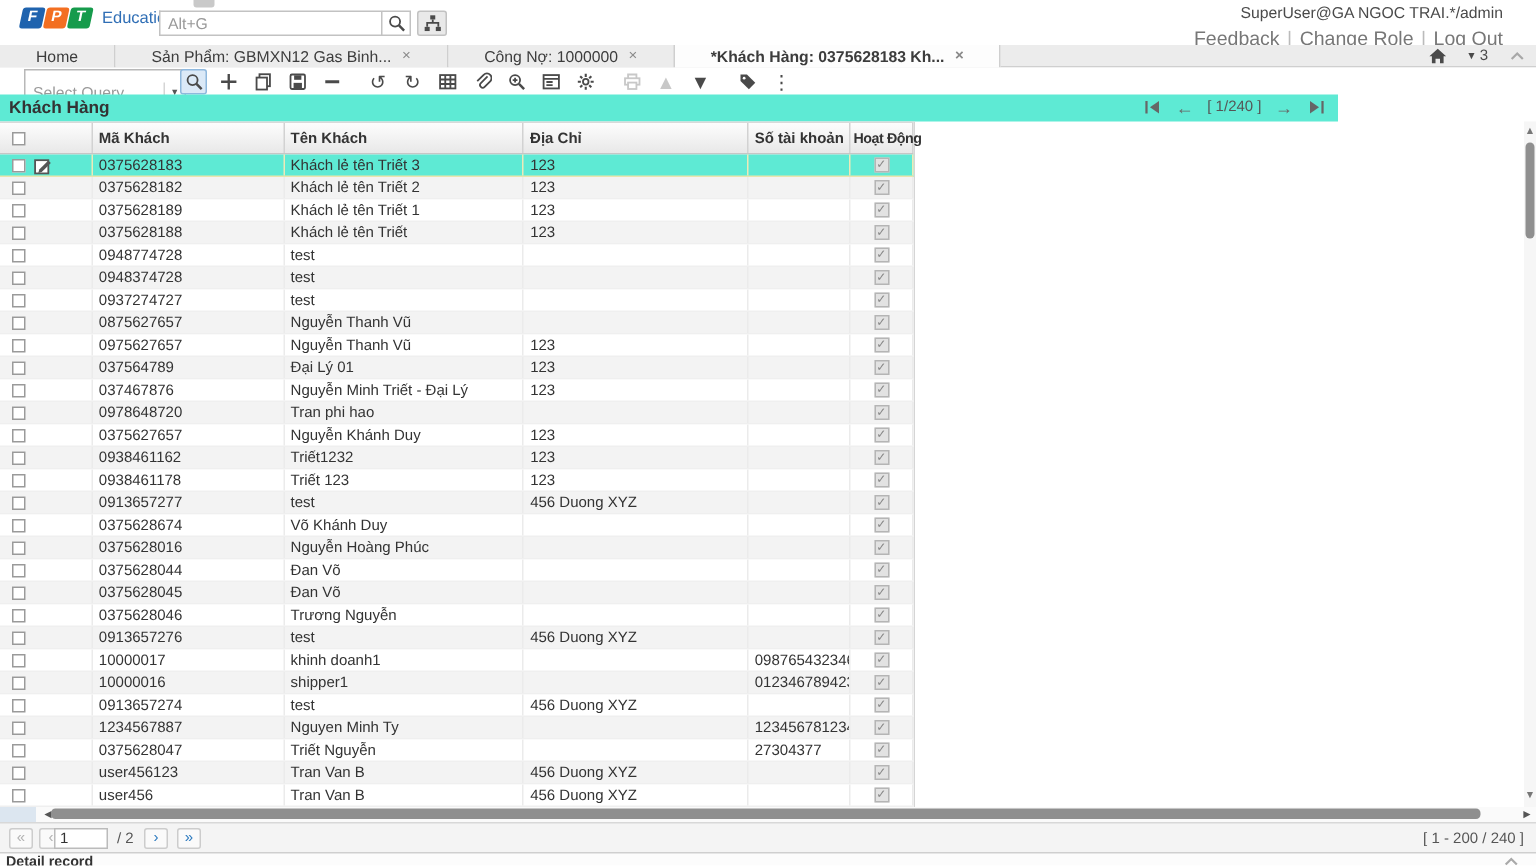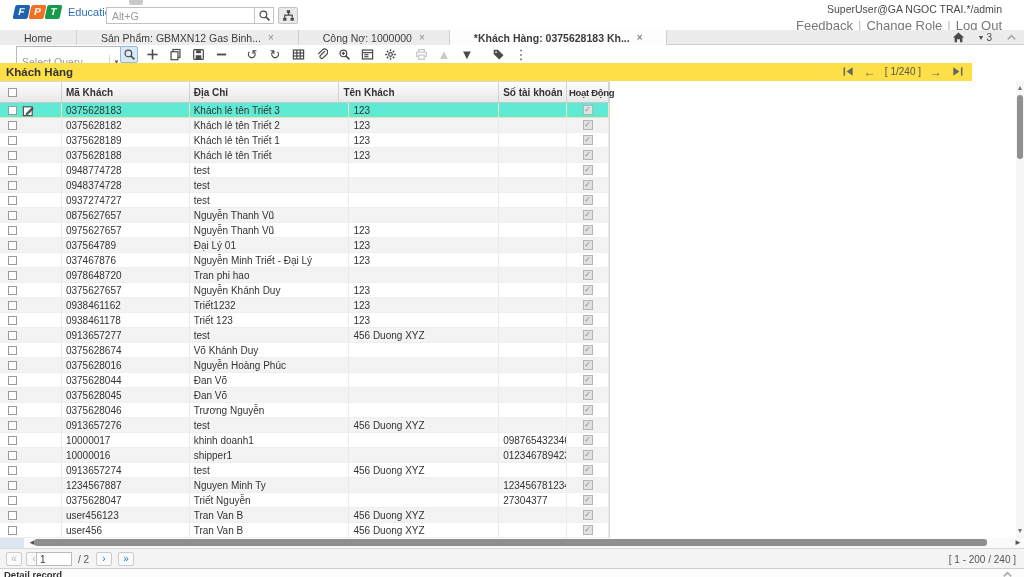--- a/index.html
+++ b/index.html
@@ -40,21 +40,21 @@
   .toolbar { position:absolute; left:0; top:45px; width:1024px; height:18px; background:#fff; display:flex; align-items:center; }
   .queryselect { position:absolute; left:16px; top:1px; width:108px; height:32px; border:1px solid #b8b8b8; background:#fff; display:flex; align-items:center; cursor:pointer; }
   .queryselect .ph { flex:1; font-size:10.5px; color:#999; padding-left:5px; white-space:nowrap; overflow:hidden; }
   .queryselect .carbox { width:14px; height:14px; border-left:1px solid #d5d5d5; display:flex; align-items:center; justify-content:center; font-size:6px; color:#555; }
   .tbicons { position:absolute; left:120px; top:0; height:18px; display:flex; align-items:center; gap:5px; }
   .tbtn { width:18px; height:17px; display:flex; align-items:center; justify-content:center; cursor:pointer; border:1px solid transparent; border-radius:2px; }
   .tbtn.active { background:#dbe9f7; border-color:#8fb8dd; }
   .tbtn.gsep { margin-left:8px; }
 
   
-  .titlebar { position:absolute; left:0; top:63px; width:972px; height:18px; background:#fde047;text-align:right; }
+  .titlebar { position:absolute; left:0; top:63px; width:892px; height:18px; background:#5eead4;text-align:right; }
   .page-title { position:absolute; left:6px; top:3px; font-size:11.5px; font-weight:bold; color:#333; }
   .toppager { position:absolute; right:8px; top:2px; display:flex; align-items:center; gap:9px; }
   .toppager .icon { cursor:pointer; color:#666; }
   .toppager .icon.txt { font-size:12px; }
   .pager-label { font-size:10px; color:#555; }
 
   
   .grid { position:absolute; left:0; top:81px; width:610px; border-right:1px solid #d5d5d5; }
   .ghead { display:flex; height:22px; background:linear-gradient(#fdfdfd,#e8e8e8); border-top:1px solid #d9d9d9; border-bottom:1px solid #c6c6c6; }
   .ghead .cell { display:flex; align-items:center; font-size:10px; font-weight:bold; color:#333; border-right:1px solid #d2d2d2; padding-left:4px; white-space:nowrap; }
@@ -315,22 +315,22 @@
       </span>
   </div>
 </div>
 
 <div class="grid">
   <div class="ghead">
     <div class="cell c0">
         <span class="cb"></span>
       </div>
     <div class="cell c1">Mã Khách</div>
+    <div class="cell c2">Tên Khách</div>
     <div class="cell c3">Địa Chỉ</div>
-    <div class="cell c2">Tên Khách</div>
     <div class="cell c4">Số tài khoản</div>
     <div class="cell c5">Hoạt Động</div>
   </div>
   <div id="gbody">
       <div class="grow sel">
         <div class="cell c0">
           <span class="cb"></span>
           <span class="icon editic">
             <svg width="13" height="13" viewBox="0 0 14 14" fill="none" stroke="currentColor" stroke-width="1.3">
               <rect x="1.5" y="3" width="9.5" height="9.5" fill="#fff"></rect>

